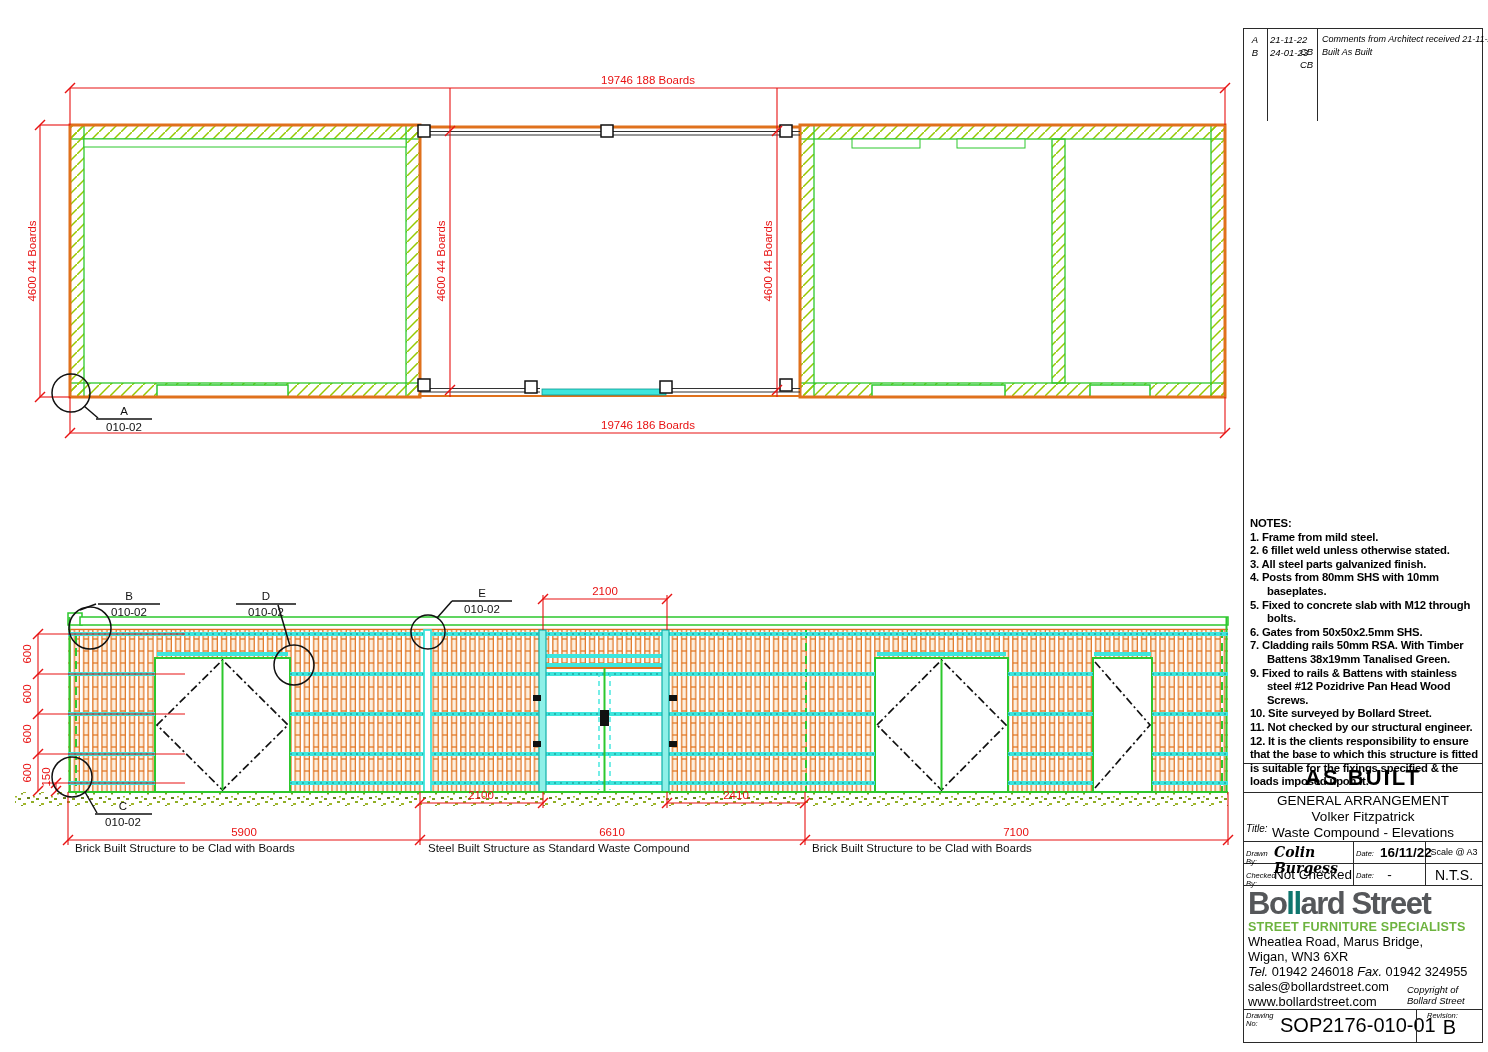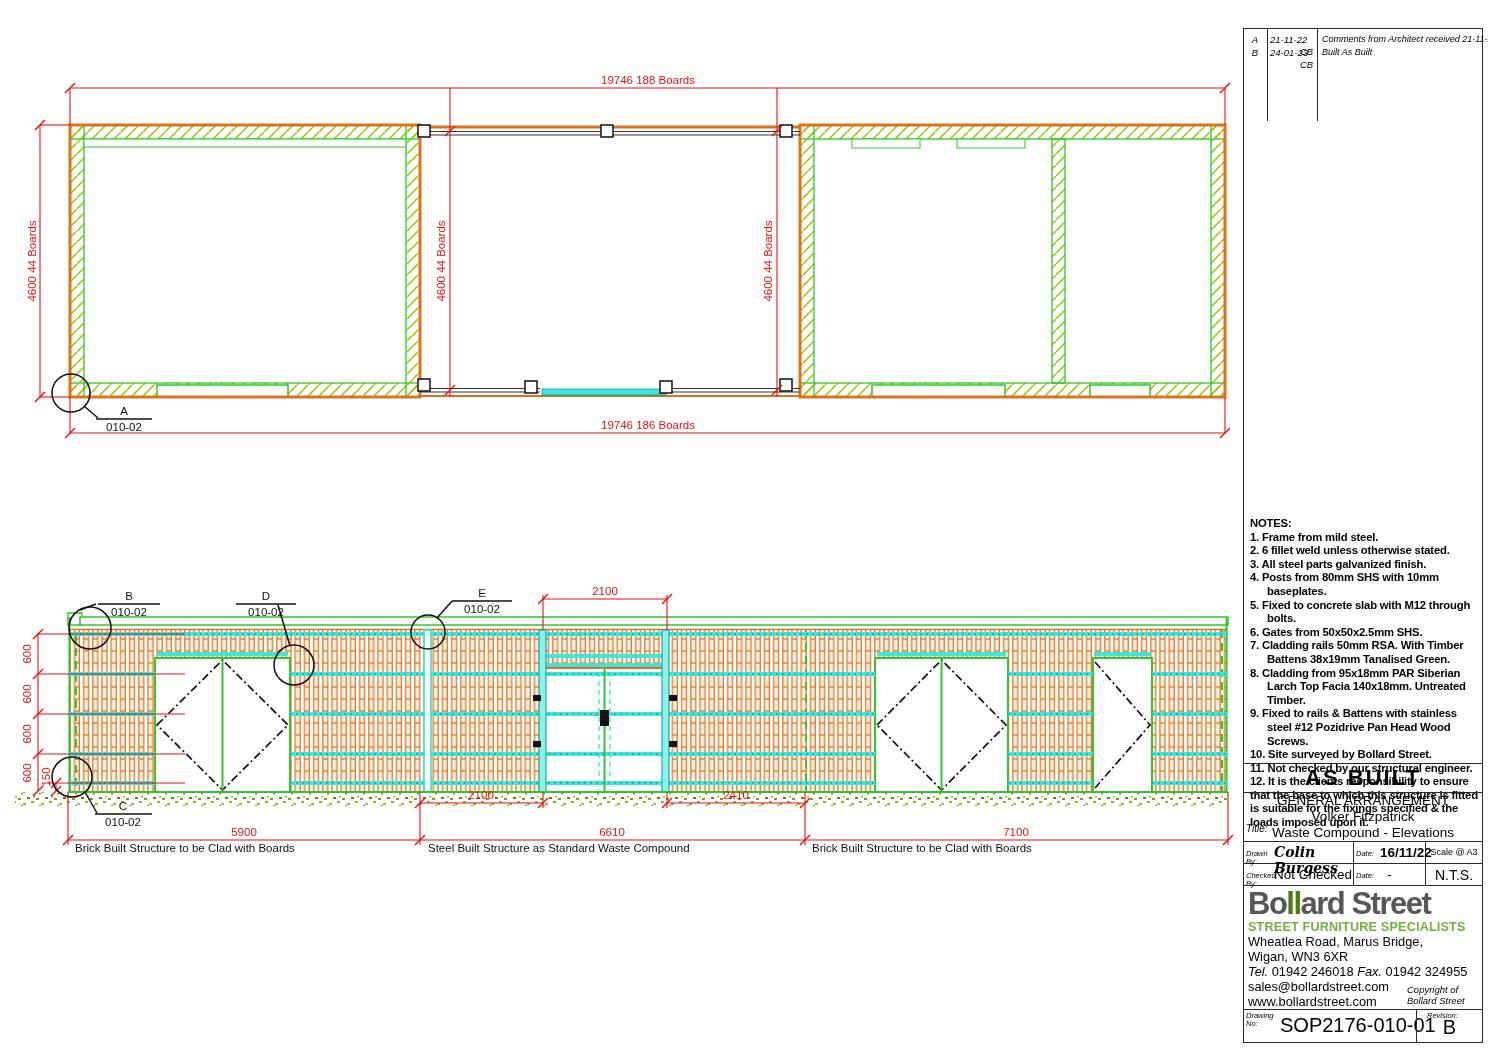--- a/index.html
+++ b/index.html
@@ -37,21 +37,21 @@
   .mcell.last{border-right:none;}
   .mcell.bot{border-bottom:none;}
   .mini{position:absolute;top:8px;left:2px;font-style:italic;font-size:7.5px;line-height:8px;width:30px;}
   .mval{position:absolute;left:30px;top:3px;font-size:13.5px;}
   .script{font-family:"DejaVu Serif",serif;font-style:italic;font-weight:bold;font-size:14px;top:2px;}
   .ctr{left:0;right:0;text-align:center;}
 
   .logo-block{position:absolute;top:856px;left:0;right:0;height:124px;border-top:1.5px solid #2a2a2a;
               box-sizing:border-box;padding:1px 4px 0 4px;}
   .logo{font-size:31px;font-weight:800;letter-spacing:-1.5px;color:#55575a;line-height:33px;white-space:nowrap;}
-  .logo .green{color:#4d7c0f;text-align:center;}
+  .logo .green{color:#0f766e;text-align:center;}
   .tagline{font-size:12.6px;font-weight:bold;color:#6db33f;letter-spacing:0.2px;line-height:14px;white-space:nowrap;}
   .addr{font-size:12.8px;line-height:15px;white-space:nowrap;}
   .copyright{position:absolute;right:3px;bottom:3px;font-style:italic;font-size:9.5px;line-height:11px;width:72px;}
 
   .dwg-row{position:absolute;top:980px;left:0;right:0;bottom:0;border-top:1.5px solid #2a2a2a;box-sizing:border-box;}
   .dwg-no-label{position:absolute;left:2px;top:2px;font-style:italic;font-size:7.5px;line-height:8px;width:34px;}
   .dwg-no{position:absolute;left:36px;top:4px;font-size:20px;}
   .rev-cell{position:absolute;right:0;top:0;bottom:0;width:66px;border-left:1.5px solid #2a2a2a;box-sizing:border-box;}
   .rev-label{position:absolute;top:1px;left:2px;font-style:italic;font-size:7.5px;padding-left:8px;}
   .rev-val{position:absolute;left:0;right:0;top:6px;text-align:center;font-size:20px;}
@@ -353,21 +353,20 @@
 
     <div class="notes">
       <div>NOTES:</div>
       <div class="note-item">1.  Frame from mild steel.</div>
       <div class="note-item">2.  6 fillet weld unless otherwise stated.</div>
       <div class="note-item">3.  All steel parts galvanized finish.</div>
       <div class="note-item">4.  Posts from 80mm SHS with 10mm baseplates.</div>
       <div class="note-item">5.  Fixed to concrete slab with M12 through bolts.</div>
       <div class="note-item">6.  Gates from 50x50x2.5mm SHS.</div>
       <div class="note-item">7.  Cladding rails 50mm RSA. With Timber Battens 38x19mm Tanalised Green.</div>
-      <div class="note-item">8.  Cladding from 95x18mm PAR Siberian Larch Top Facia 140x18mm. Untreated Timber.</div>
       <div class="note-item">9.  Fixed to rails &amp; Battens with stainless steel #12 Pozidrive Pan Head Wood Screws.</div>
       <div class="note-item">10. Site surveyed by Bollard Street.</div>
       <div class="note-item">11. Not checked by our structural engineer.</div>
       <div class="note-item flush">12. It is the clients responsibility to ensure that the base to which this structure is fitted is suitable for the fixings specified &amp; the loads imposed upon it.</div>
     </div>
 
     <div class="stamp">AS BUILT</div>
 
     <div class="title-sec">
       <span class="title-label">Title:</span>

